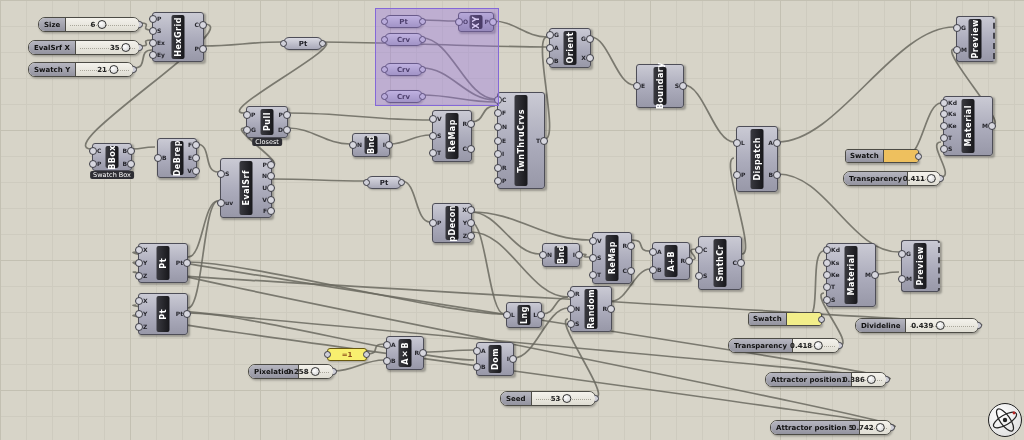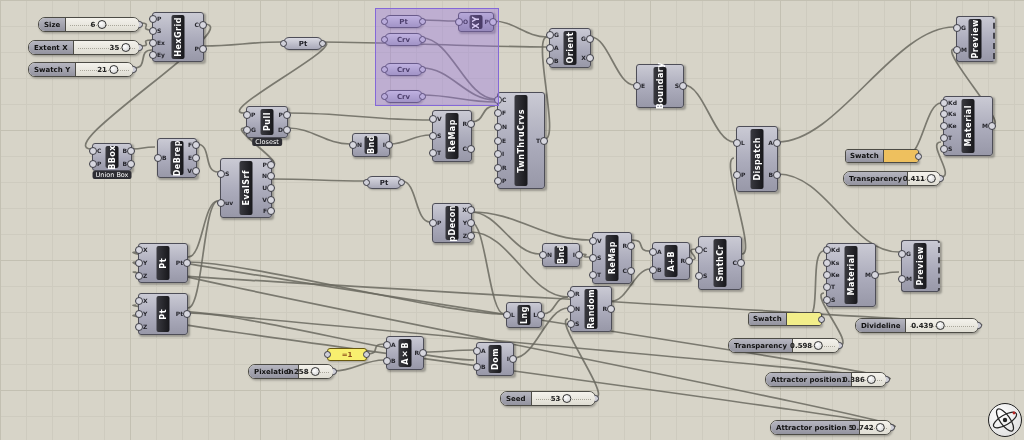--- a/index.html
+++ b/index.html
@@ -254,21 +254,21 @@
           <span>BBox</span>
         </div>
         <div class="port" style="top: 2.5px; left: -4px;"></div>
         <div class="plabel" style="top: 3.5px; left: 4px;">C</div>
         <div class="port" style="top: 15.5px; left: -4px;"></div>
         <div class="plabel" style="top: 16.5px; left: 4px;">P</div>
         <div class="port" style="top: 2.5px; right: -4px;"></div>
         <div class="plabel" style="top: 3.5px; right: 4px;">B</div>
         <div class="port" style="top: 15.5px; right: -4px;"></div>
         <div class="plabel" style="top: 16.5px; right: 4px;">B</div>
-        <div class="sub">Union Box</div>
+        <div class="sub">Swatch Box</div>
       </div>
       <div class="comp" style="left: 157px; top: 138px; width: 38px; height: 38px;">
         <div class="bar">
           <span>DeBrep</span>
         </div>
         <div class="port" style="top: 15px; left: -4px;"></div>
         <div class="plabel" style="top: 16px; left: 4px;">B</div>
         <div class="port" style="top: 2.33333px; right: -4px;"></div>
         <div class="plabel" style="top: 3.33333px; right: 4px;">F</div>
         <div class="port" style="top: 15px; right: -4px;"></div>
@@ -482,21 +482,21 @@
         <div class="track">
           <div class="ticks"></div>
           <div class="grp" style="left: 52%;">
             <div class="val">6</div>
             <div class="knob"></div>
           </div>
         </div>
       </div>
       <div class="slider" style="left: 28px; top: 40px; width: 110px;">
         <div class="nub" style="right: -4px;"></div>
-        <div class="lab">Extent X</div>
+        <div class="lab">EvalSrf X</div>
         <div class="track">
           <div class="ticks"></div>
           <div class="grp" style="left: 82%;">
             <div class="val">35</div>
             <div class="knob"></div>
           </div>
         </div>
       </div>
       <div class="slider" style="left: 28px; top: 62px; width: 104px;">
         <div class="nub" style="right: -4px;"></div>
@@ -530,21 +530,21 @@
             <div class="knob"></div>
           </div>
         </div>
       </div>
       <div class="slider" style="left: 728px; top: 338px; width: 110px;">
         <div class="nub" style="right: -4px;"></div>
         <div class="lab">Transparency</div>
         <div class="track">
           <div class="ticks"></div>
           <div class="grp" style="left: 55%;">
-            <div class="val">0.598</div>
+            <div class="val">0.418</div>
             <div class="knob"></div>
           </div>
         </div>
       </div>
       <div class="slider" style="left: 765px; top: 372px; width: 120px;">
         <div class="nub" style="right: -4px;"></div>
         <div class="lab">Attractor position1</div>
         <div class="track">
           <div class="ticks"></div>
           <div class="grp" style="left: 55%;">

